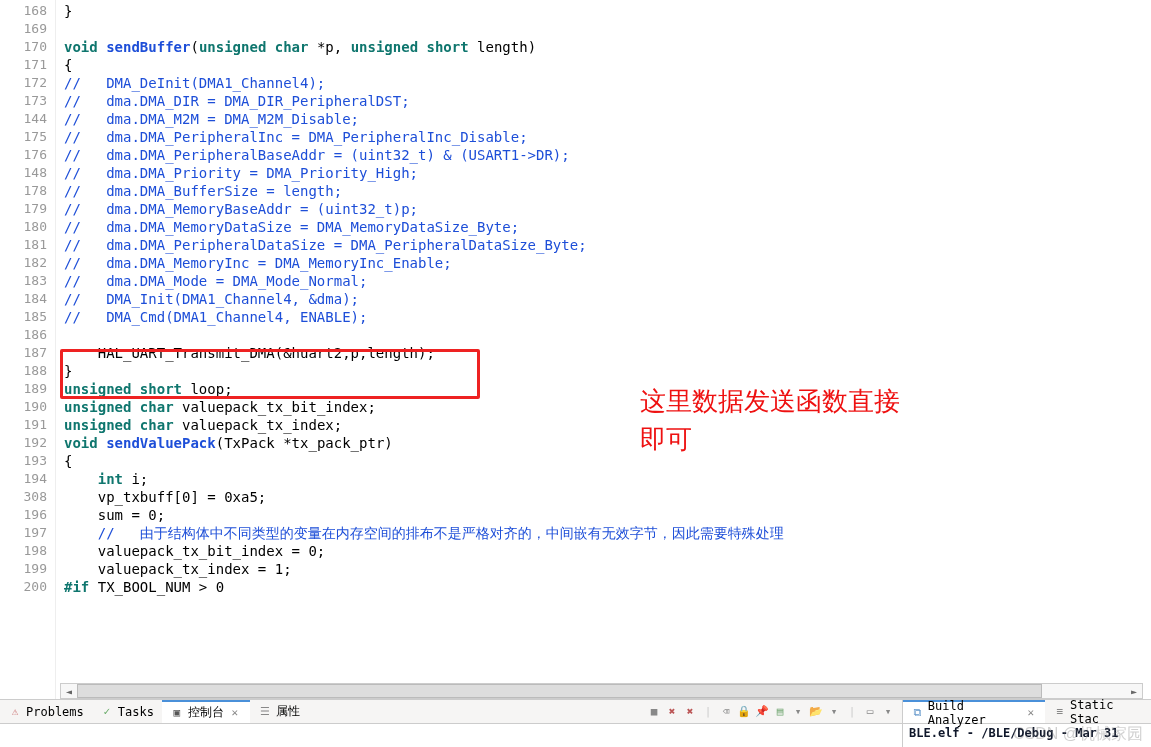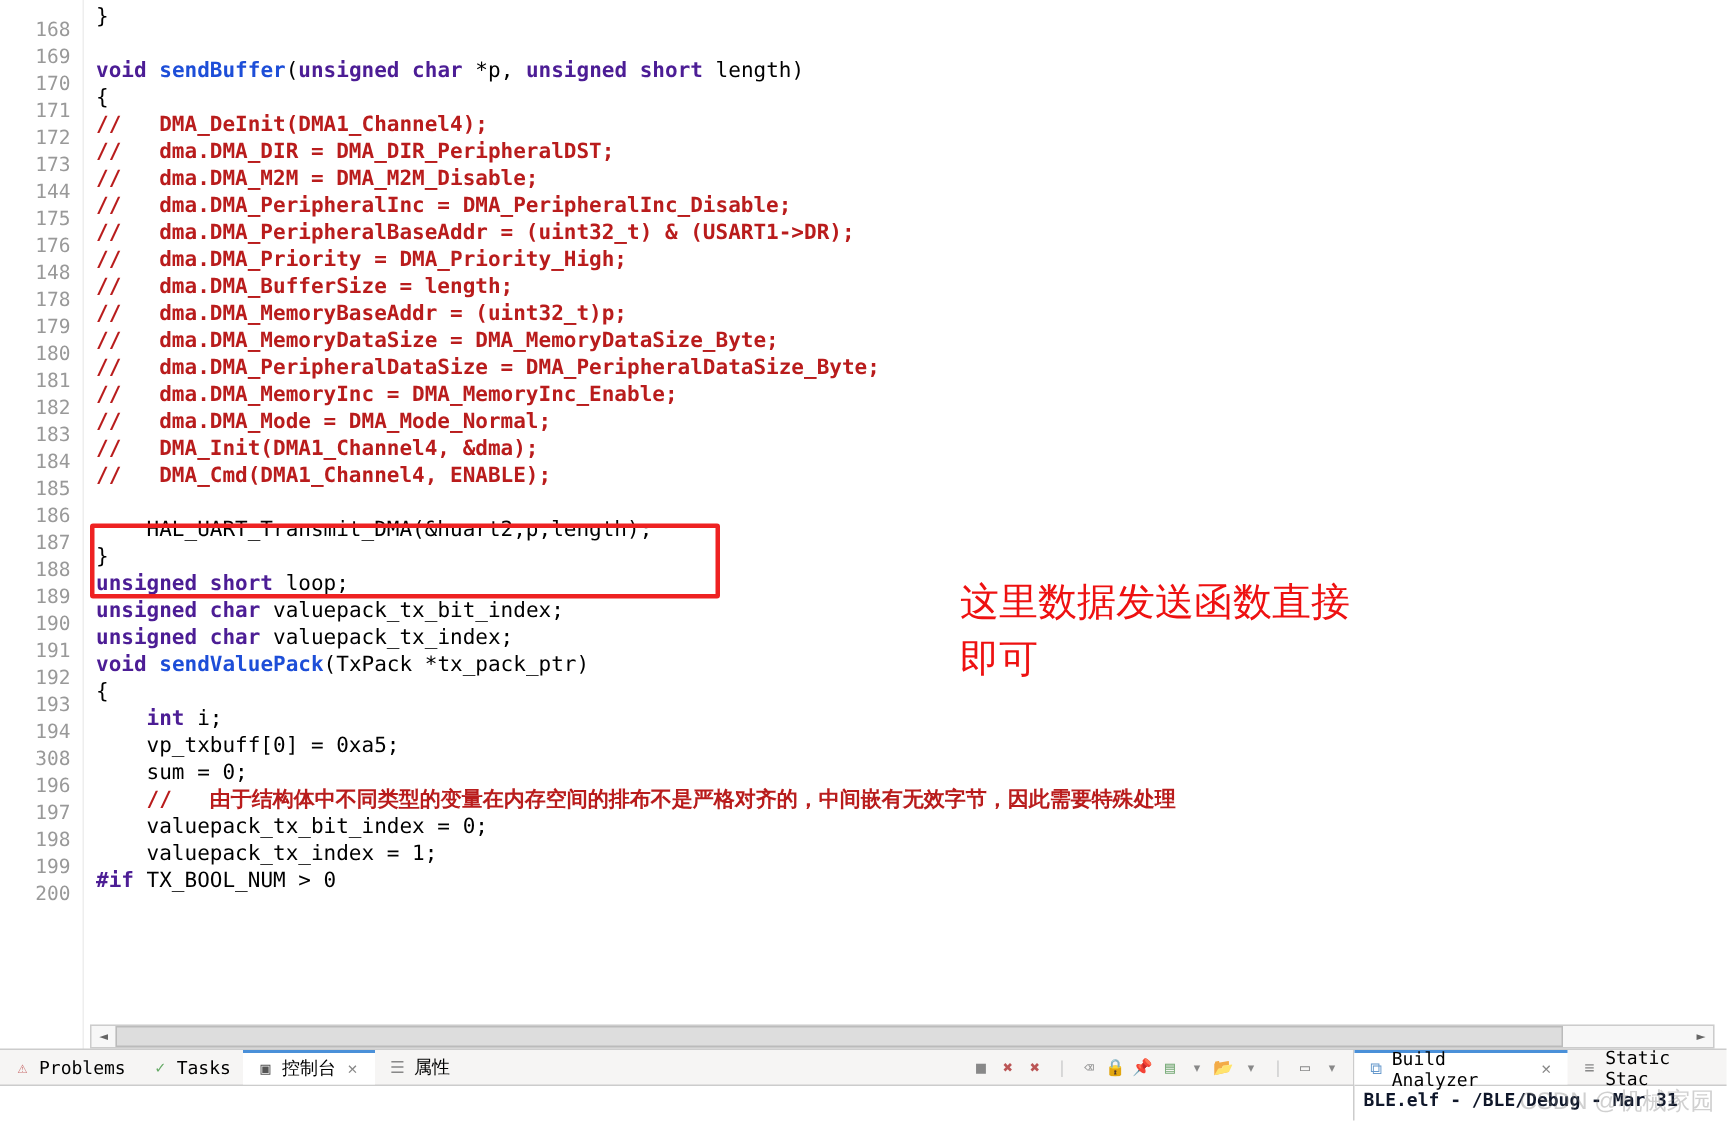--- a/index.html
+++ b/index.html
@@ -1,23 +1,23 @@
 <!DOCTYPE html>
 <html><head>
 <meta charset="utf-8">
 <style>
 * { margin: 0; padding: 0; box-sizing: border-box; }
 body { font-family: "Consolas", "Microsoft YaHei", monospace; font-size: 14px; background: #fff; width: 1151px; height: 747px; overflow: hidden; position: relative; }
 .editor { display: flex; height: 700px; position: relative; }
-.gutter { width: 56px; background: #fff; border-right: 1px solid #eee; text-align: right; padding-right: 8px; color: #999; font-size: 13px; line-height: 18px; padding-top: 12px; user-select: none; }
+.gutter { width: 56px; background: #fff; border-right: 1px solid #eee; text-align: right; padding-right: 8px; color: #999; font-size: 13px; line-height: 18px; padding-top: 2px; user-select: none; }
 .gutter .ln { height: 18px; position: relative; }
 .code { flex: 1; padding-left: 8px; line-height: 18px; font-size: 14px; padding-top: 2px; white-space: pre; position: relative; }
 .code .line { height: 18px; }
-.kw { color: #4c1d95; font-weight: bold; }
-.cm { color: #b91c1c; font-weight: bold; }
+.kw { color: #0f766e; font-weight: bold; }
+.cm { color: #1d4ed8; }
 .txt { color: #000; }
 .fn { color: #1d4ed8; }
 .red-box { position: absolute; border: 3px solid #e22; border-radius: 2px; left: 60px; top: 349px; width: 420px; height: 50px; pointer-events: none; }
 .annotation { position: absolute; left: 640px; top: 370px; color: #e11; font-size: 26px; font-family: "Microsoft YaHei", sans-serif; line-height: 38px; pointer-events: none; margin-top: 12px; }
 .hscroll { position: absolute; bottom: 48px; left: 60px; right: 8px; height: 16px; border: 1px solid #ccc; background: #f7f7f7; display: flex; align-items: center; }
 .hscroll .arrow { width: 16px; height: 14px; display: flex; align-items: center; justify-content: center; color: #666; font-size: 10px; }
 .hscroll .track { flex: 1; height: 14px; position: relative; }
 .hscroll .thumb { position: absolute; left: 0; top: 0; height: 14px; width: 92%; background: #ddd; border: 1px solid #bbb; }
 .bottom-panel { position: absolute; bottom: 0; left: 0; right: 0; height: 48px; border-top: 1px solid #ccc; display: flex; }
 .left-panel { flex: 1; border-right: 1px solid #ccc; }

